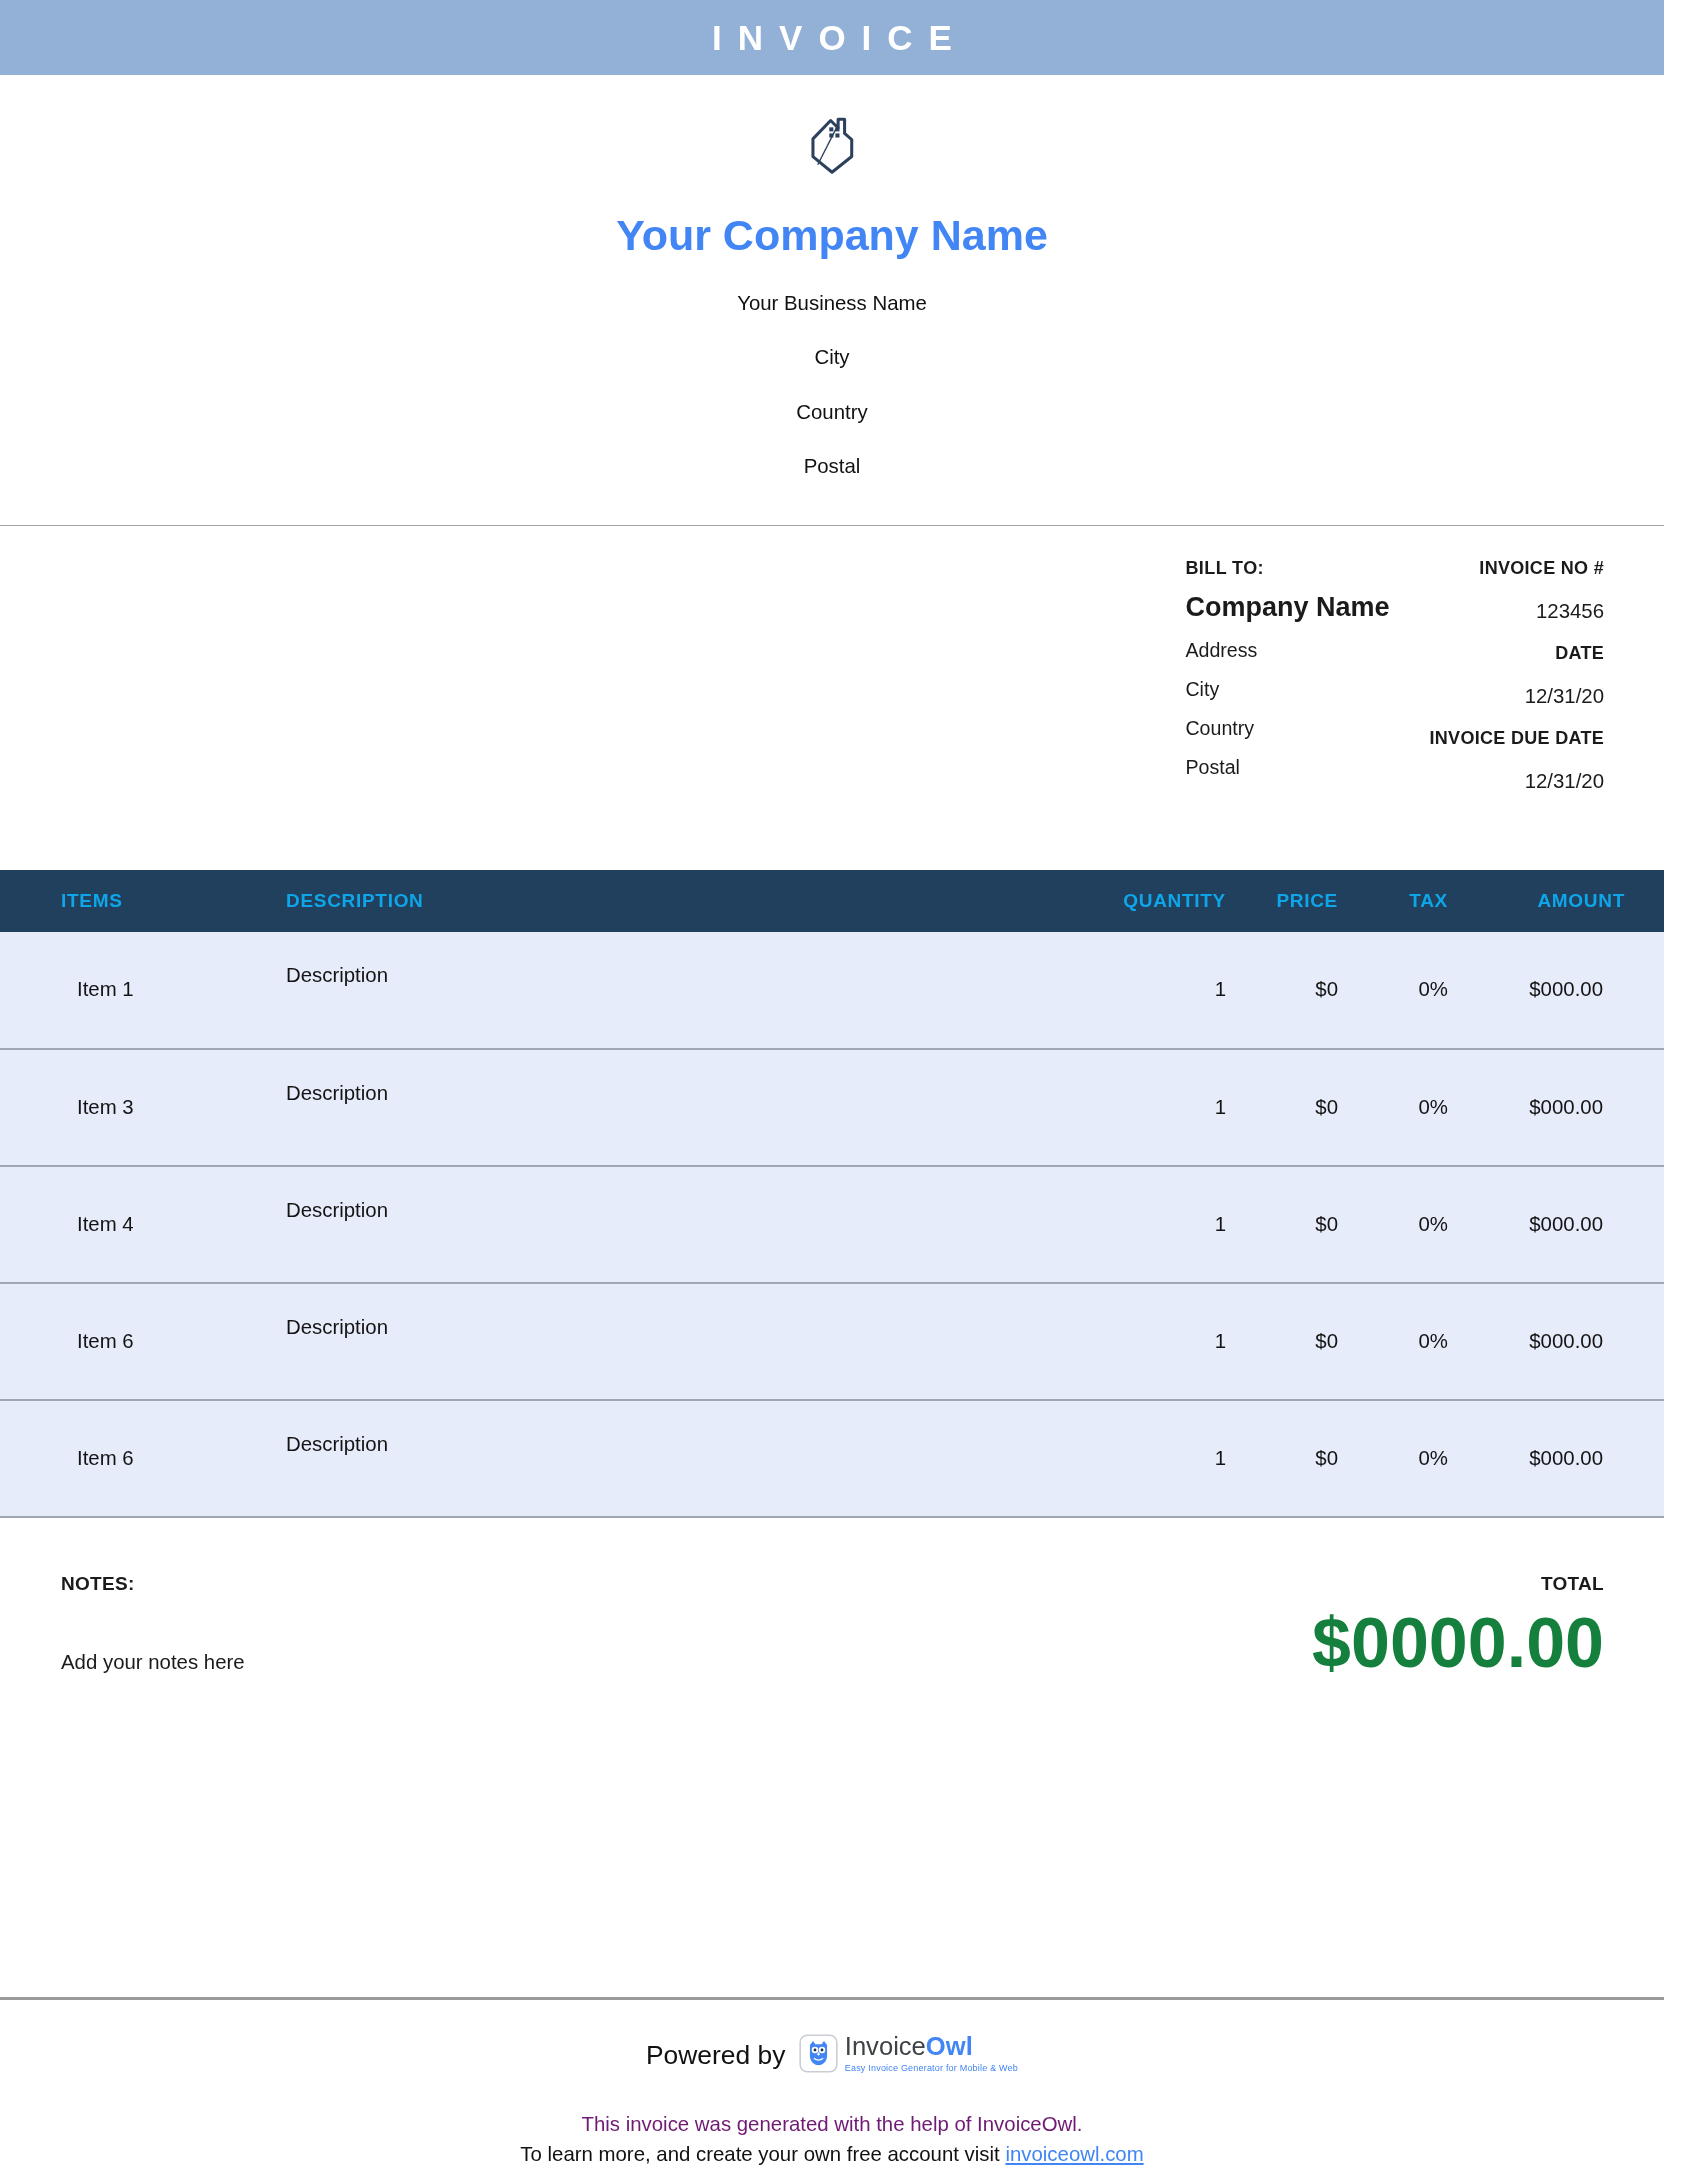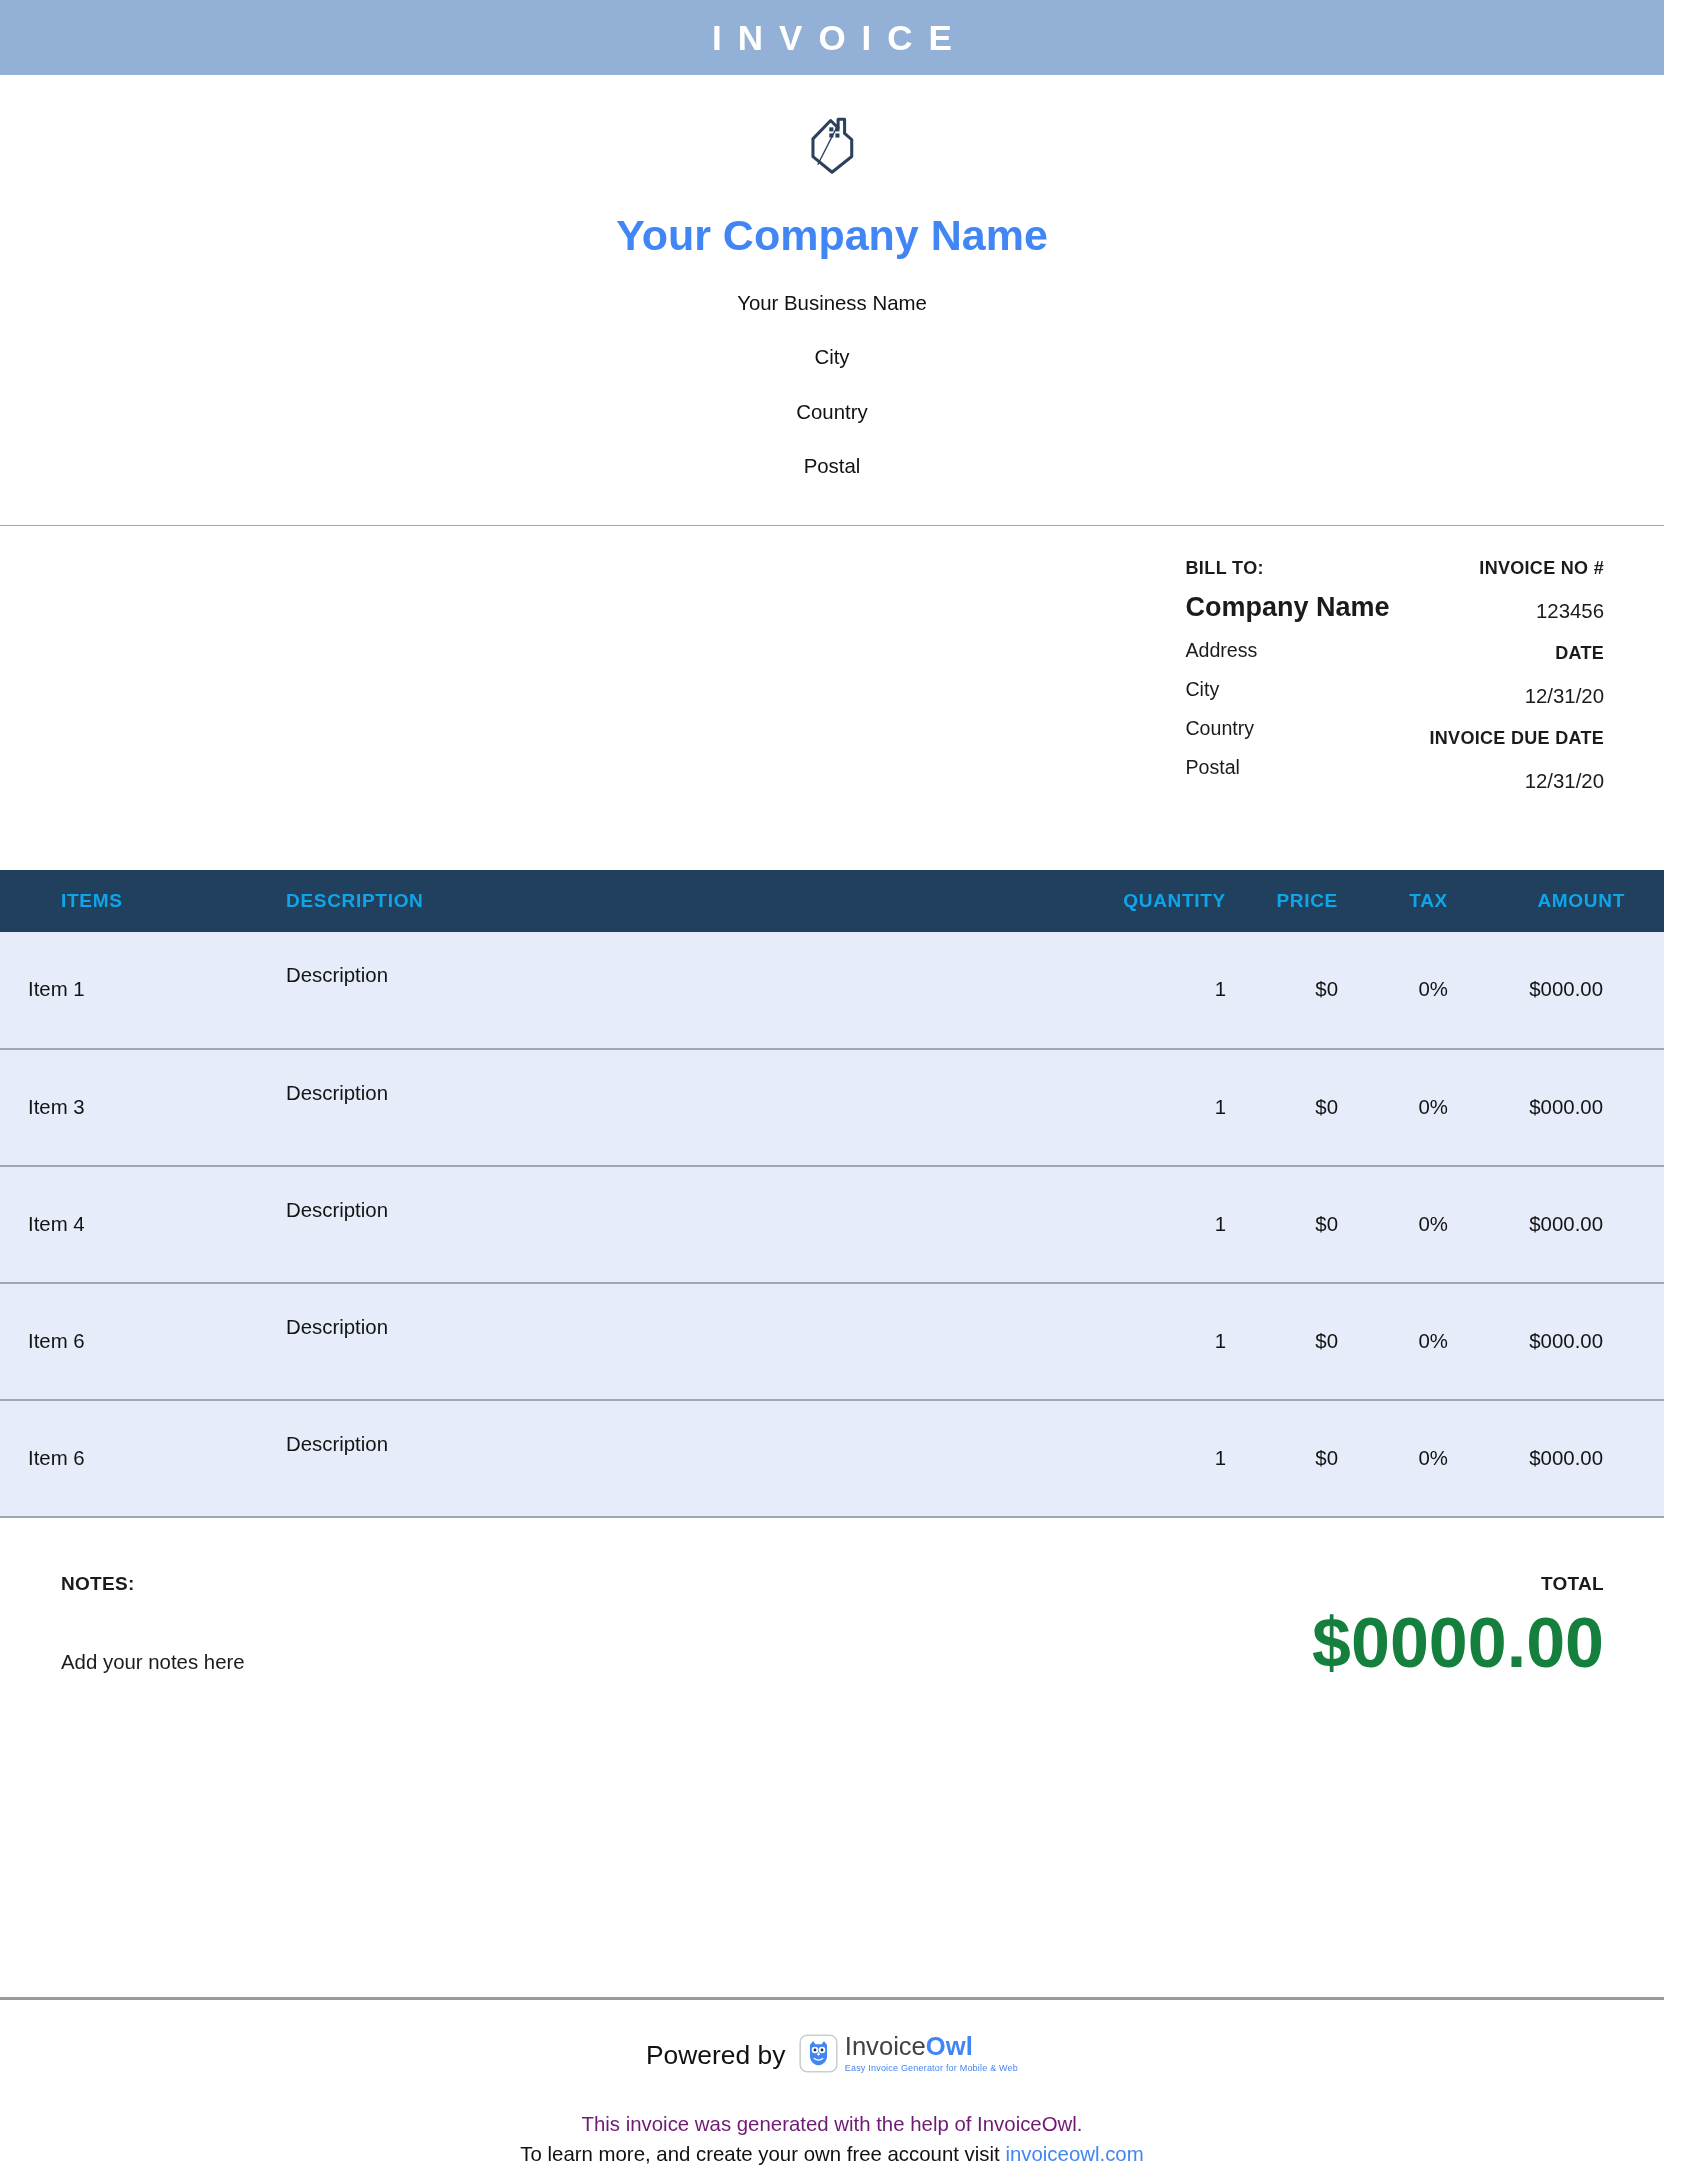--- a/index.html
+++ b/index.html
@@ -92,21 +92,21 @@
   th.h-qty, th.h-price, th.h-tax { text-align: right; }
   th.h-amount  { text-align: right; padding-right: 60px; }
 
   table.items tbody td {
     background: #e7ecfa;
     height: 117px;
     font-size: 20.4px;
     color: #141414;
     border-bottom: 2.6px solid #9fa7b3;
   }
-  td.c-item { padding-left: 28px; vertical-align: middle; margin-top: 41px; }
+  td.c-item { padding-left: 77px; vertical-align: middle; margin-top: 41px; }
   td.c-desc { padding-left: 61px; vertical-align: top; padding-top: 32px; }
   td.c-num  { text-align: right; vertical-align: middle; }
   td.c-amount { text-align: right; padding-right: 82px; vertical-align: middle; }
 
   
   .notes-row {
     display: flex;
     justify-content: space-between;
     padding: 0 60px 0 61px;
     margin-top: 55px;
@@ -141,21 +141,21 @@
   .powered-text { font-size: 26.4px; color: #111; }
   .brand { display: flex; align-items: flex-start; gap: 6.8px; }
   .brand svg { width: 39px; height: 39px; }
   .brand-textcol { text-align: left; }
   .brand-wordmark { font-size: 25.6px; line-height: 1; white-space: nowrap; }
   .brand-invoice { color: #3f4346; }
   .brand-owl { color: #4285f4; font-weight: bold; }
   .brand-tagline { font-size: 9px; color: #4285f4; margin-top: 3.4px; letter-spacing: 0.2px; }
   .foot-line1 { margin-top: 37px; font-size: 20.4px; color: #701a75; }
   .foot-line2 { margin-top: 6.8px; font-size: 20.4px; color: #111; }
-  .foot-link { color: #4285f4; cursor: pointer; }
+  .foot-link { color: #4285f4; text-decoration: underline; cursor: pointer; }
 </style>
 </head>
 <body>
 
 <div class="page">
 
   <div class="banner">
     <div class="title">INVOICE</div>
   </div>
 

